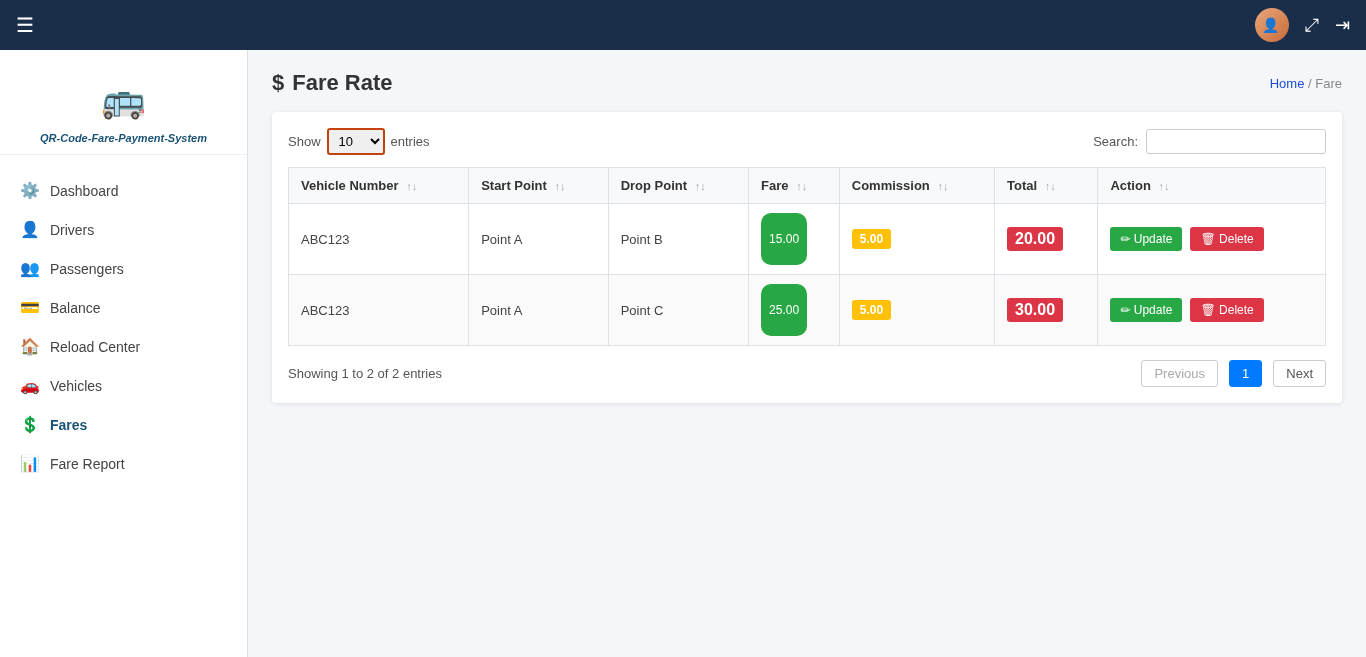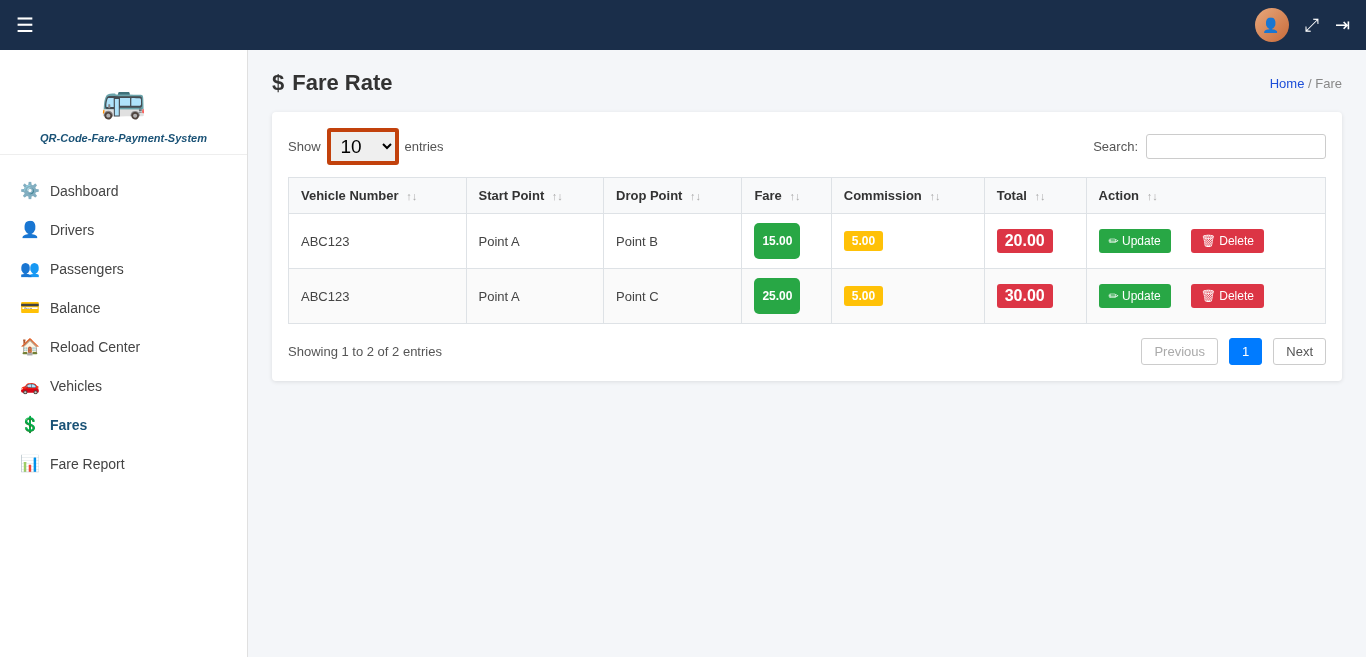--- a/index.html
+++ b/index.html
@@ -111,51 +111,51 @@
 
     .panel-body { padding: 16px; }
 
     
     .table-controls {
       display: flex; justify-content: space-between; align-items: center;
       margin-bottom: 12px;
     }
     .show-entries { display: flex; align-items: center; gap: 6px; font-size: 13px; color: #555; }
     .entries-select {
-      border: 4px solid #c2410c; border-radius: 3px; padding: 3px 6px; font-size: 19px;
+      border: 2px solid #c2410c; border-radius: 3px; padding: 3px 6px; font-size: 13px;
     }
     .search-area { display: flex; align-items: center; gap: 8px; font-size: 13px; color: #555; }
     .search-input {
       border: 1px solid #ccc; border-radius: 3px; padding: 4px 8px; font-size: 13px; width: 180px;
     }
 
     
     table { width: 100%; border-collapse: collapse; font-size: 13px; }
     thead tr { background: #f8f9fa; }
     th {
       padding: 10px 12px; text-align: left;
       border: 1px solid #dee2e6; font-weight: bold; color: #333;
       white-space: nowrap;
     }
     th .sort-icon { margin-left: 4px; color: #aaa; font-size: 11px; }
     td { padding: 9px 12px; border: 1px solid #dee2e6; color: #444; }
     tbody tr:nth-child(even) { background: #fafafa; }
 
-    .badge-green { background: #28a745; color: white; padding: 11px 8px; border-radius: 5px; font-size: 12px; font-weight: bold; display: inline-block; }
+    .badge-green { background: #28a745; color: white; padding: 19px 8px; border-radius: 10px; font-size: 12px; font-weight: normal; display: inline-block; }
     .badge-yellow { background: #ffc107; color: white; padding: 3px 8px; border-radius: 3px; font-size: 12px; font-weight: bold; display: inline-block; }
     .badge-red { background: #dc3545; color: white; padding: 3px 8px; border-radius: 3px; font-size: 16px; font-weight: bold; display: inline-block; }
 
     .btn-update {
       background: #28a745; color: white; border: none; padding: 5px 10px;
       border-radius: 3px; cursor: pointer; font-size: 12px; display: inline-flex; align-items: center; gap: 4px;
     }
     .btn-delete {
       background: #dc3545; color: white; border: none; padding: 5px 10px;
       border-radius: 3px; cursor: pointer; font-size: 12px; display: inline-flex; align-items: center; gap: 4px;
-      margin-left: 16px;
+      margin-left: 4px;
     }
     .action-cell { display: flex; align-items: flex-start; gap: 4px; }
 
     
     .table-footer {
       display: flex; justify-content: space-between; align-items: center;
       margin-top: 14px; font-size: 13px; color: #555;
     }
     .pagination { display: flex; gap: 11px; }
     .page-btn {

